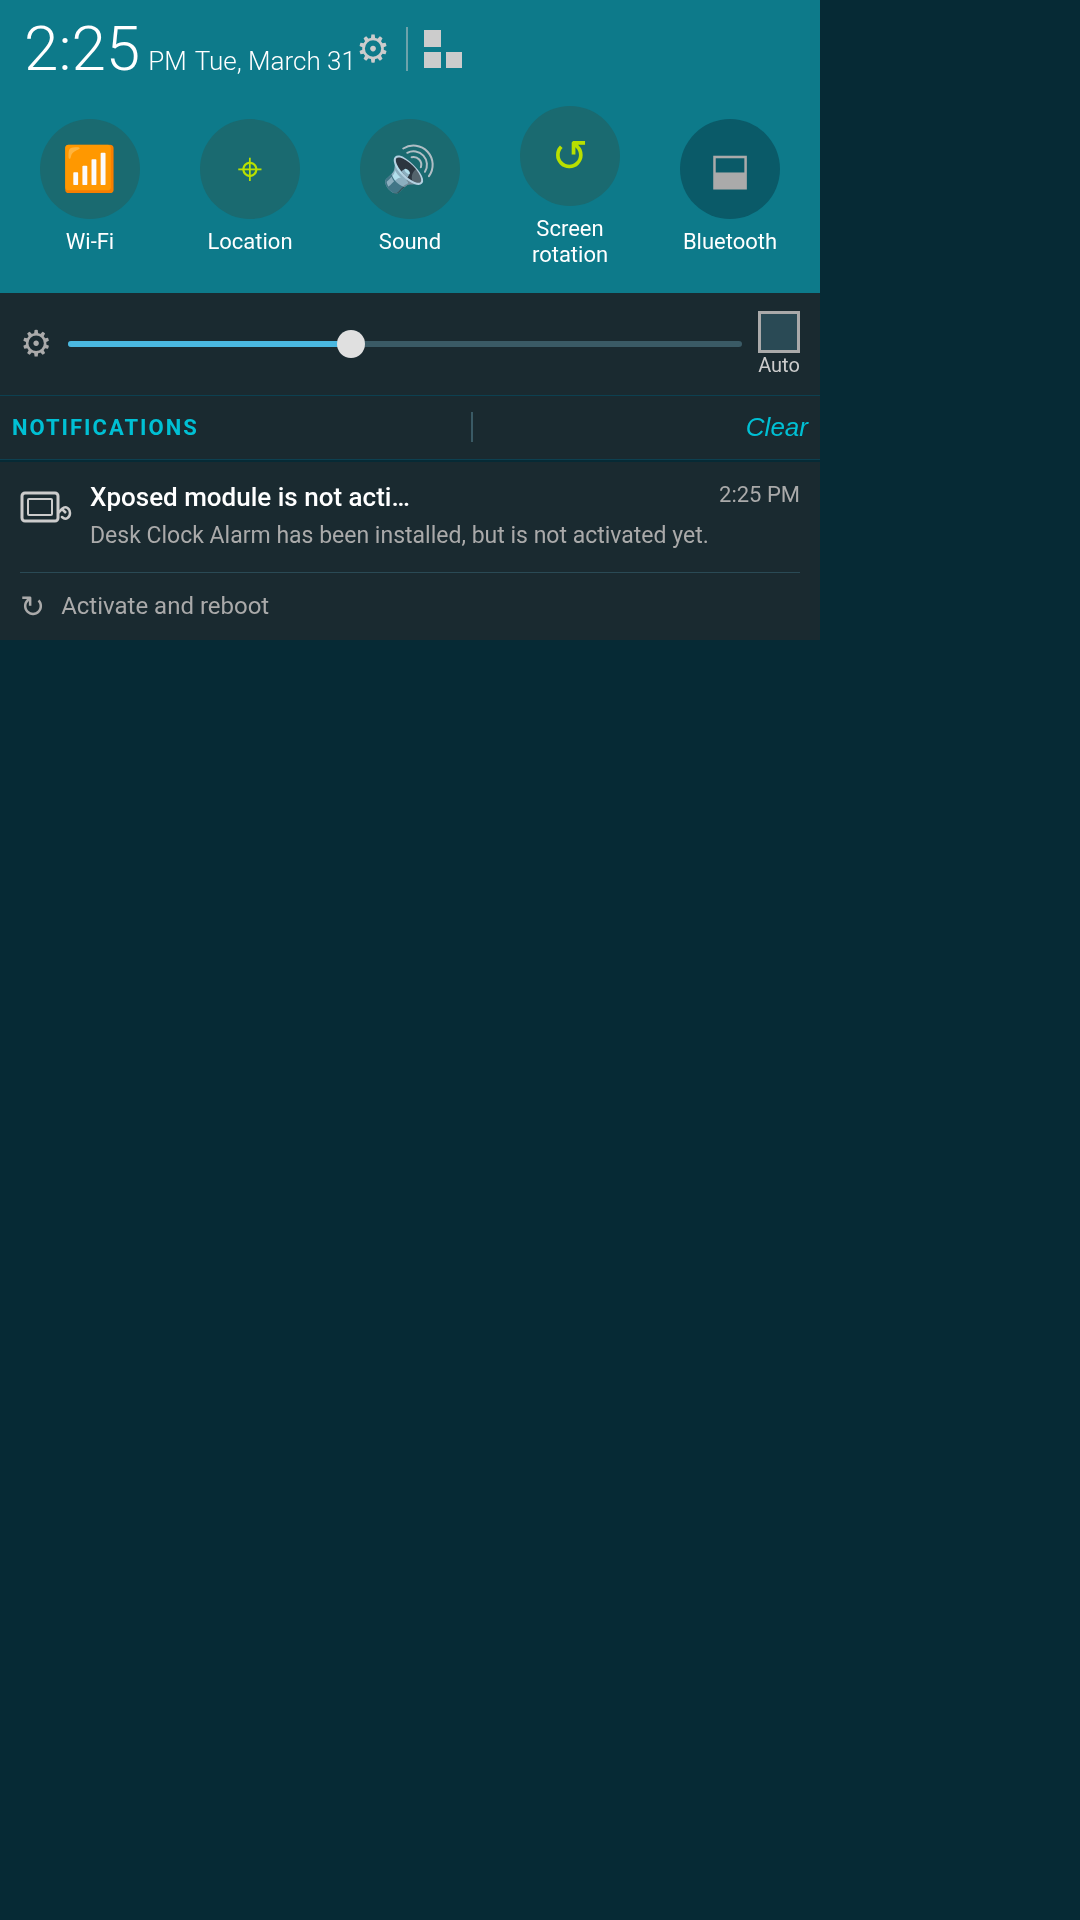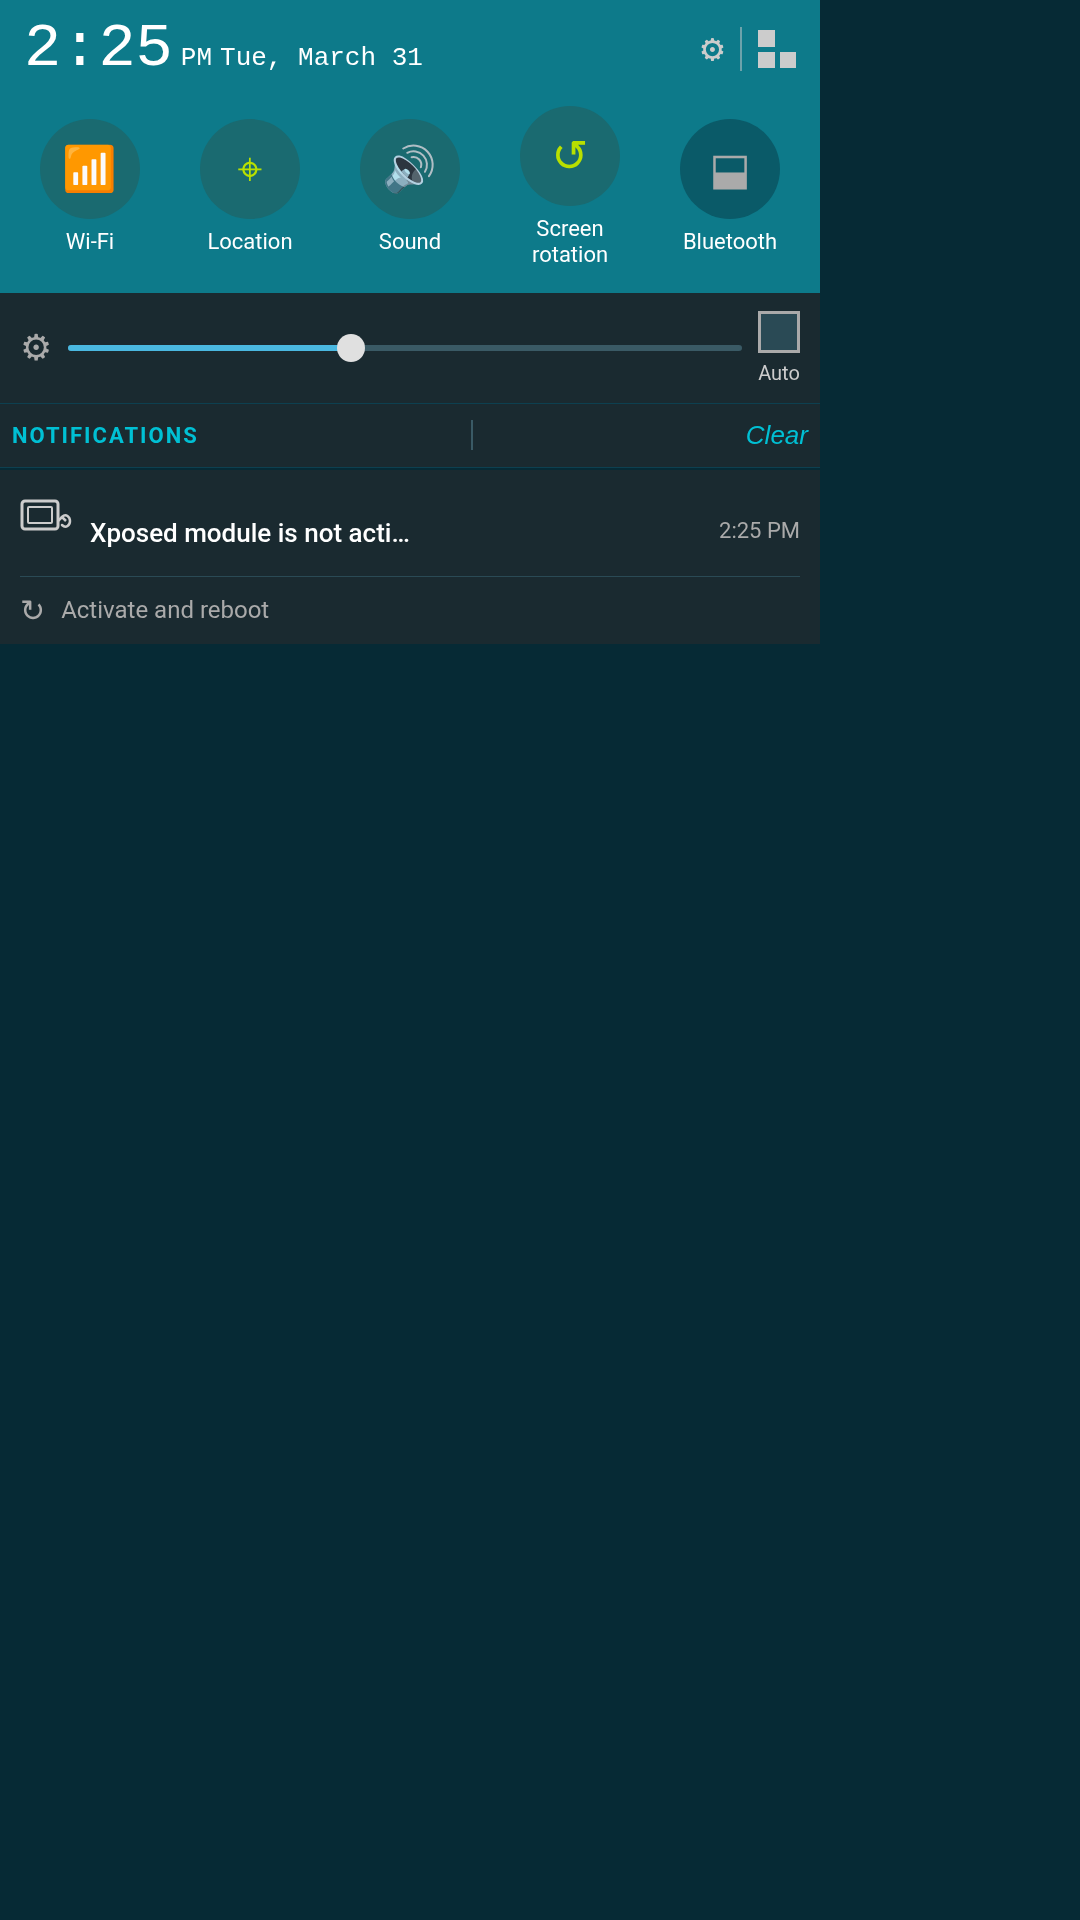--- a/index.html
+++ b/index.html
@@ -11,22 +11,20 @@
       font-family: 'Roboto', Arial, sans-serif;
       overflow: hidden;
     }
 
     
     .status-bar {
       background-color: #0d7a8a;
       padding: 18px 24px 10px 24px;
       display: flex;
       align-items: center;
-      justify-content: space-between;
-      font-family: Liberation Mono, monospace;
     }
 
     .time-block {
       display: flex;
       align-items: baseline;
       gap: 8px;
     }
 
     .time-main {
       color: #ffffff;
@@ -151,21 +149,21 @@
       position: absolute;
       top: 50%;
       left: 42%;
       transform: translate(-50%, -50%);
     }
 
     .auto-block {
       display: flex;
       flex-direction: column;
       align-items: center;
-      gap: 8px;
+      gap: 0;
       flex-shrink: 0;
     }
 
     .auto-checkbox {
       width: 42px;
       height: 42px;
       border: 3px solid #aaaaaa;
       background: #2a4a55;
     }
 
@@ -232,21 +230,20 @@
 
     .notif-content {
       flex: 1;
     }
 
     .notif-top-row {
       display: flex;
       justify-content: space-between;
       align-items: flex-start;
       margin-bottom: 8px;
-      margin-top: 28px;
     }
 
     .notif-title-text {
       color: #ffffff;
       font-size: 26px;
       font-weight: 500;
       flex: 1;
       margin-right: 12px;
     }
 
@@ -389,19 +386,20 @@
         <rect x="8" y="8" width="24" height="16" rx="1" stroke="#cccccc" stroke-width="2" fill="none"></rect>
         <path d="M42 18 C46 14, 50 18, 50 22 C50 26, 46 30, 42 26" stroke="#cccccc" stroke-width="2.5" fill="none" stroke-linecap="round"></path>
         <polyline points="38,22 42,18 46,22" stroke="#cccccc" stroke-width="2.5" fill="none" stroke-linejoin="round"></polyline>
       </svg>
     </div>
     <div class="notif-content">
       <div class="notif-top-row">
         <span class="notif-title-text">Xposed module is not acti…</span>
         <span class="notif-time">2:25 PM</span>
       </div>
+      <span class="notif-desc">Desk Clock Alarm has been installed, but is not activated yet.</span>
     </div>
   </div>
   <div class="notif-action-row">
     <span class="action-icon">↻</span>
     <span class="action-label">Activate and reboot</span>
   </div>
 </div>
 
 </body></html>

